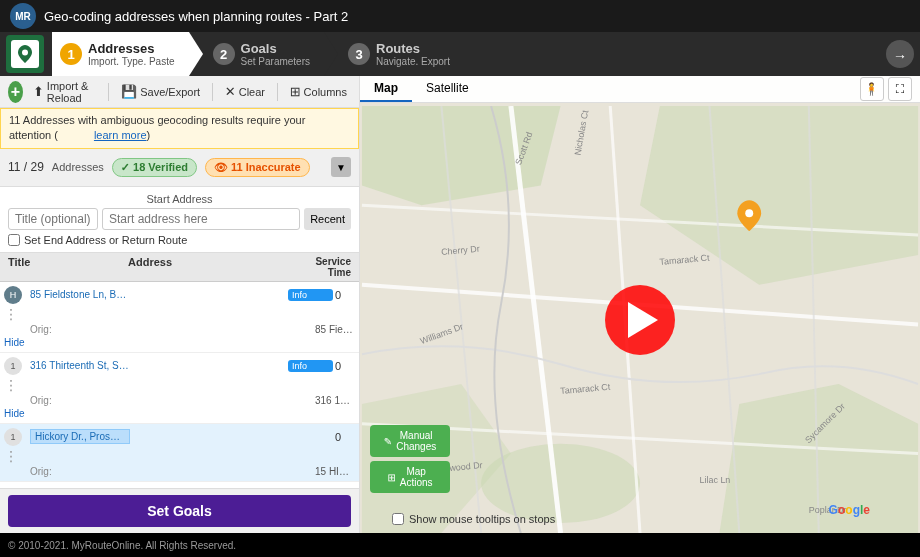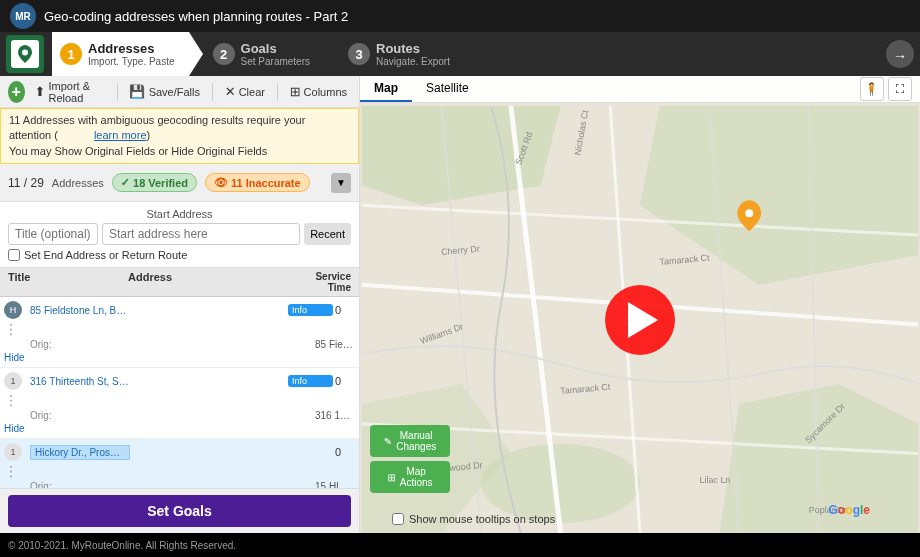--- a/index.html
+++ b/index.html
@@ -497,38 +497,37 @@
 
     <div class="toolbar">
       <div class="add-btn">+</div>
       <div class="toolbar-btn">
         <span class="toolbar-icon">⬆</span>
         <span>Import &amp; Reload</span>
       </div>
       <div class="toolbar-sep"></div>
       <div class="toolbar-btn">
         <span class="toolbar-icon">💾</span>
-        <span>Save/Falls</span>
+        <span>Save/Export</span>
       </div>
       <div class="toolbar-sep"></div>
       <div class="toolbar-btn">
         <span class="toolbar-icon">✕</span>
         <span>Clear</span>
       </div>
       <div class="toolbar-sep"></div>
       <div class="toolbar-btn">
         <span class="toolbar-icon">⊞</span>
         <span>Columns</span>
       </div>
     </div>
 
     <div class="info-bar">
       <span>11 Addresses with ambiguous geocoding results require your attention (</span><a>learn more</a><span>)</span>
       <br>
-      <span>You may Show Original Fields or Hide Original Fields</span>
     </div>
 
     <div class="stats-bar">
       <span class="stat-count">11 / 29</span>
       <span style="font-size:11px;color:#555;">Addresses</span>
       <div class="stat-badge verified">
         <span>✓</span>
         <span>18</span>
         <span>Verified</span>
       </div>

